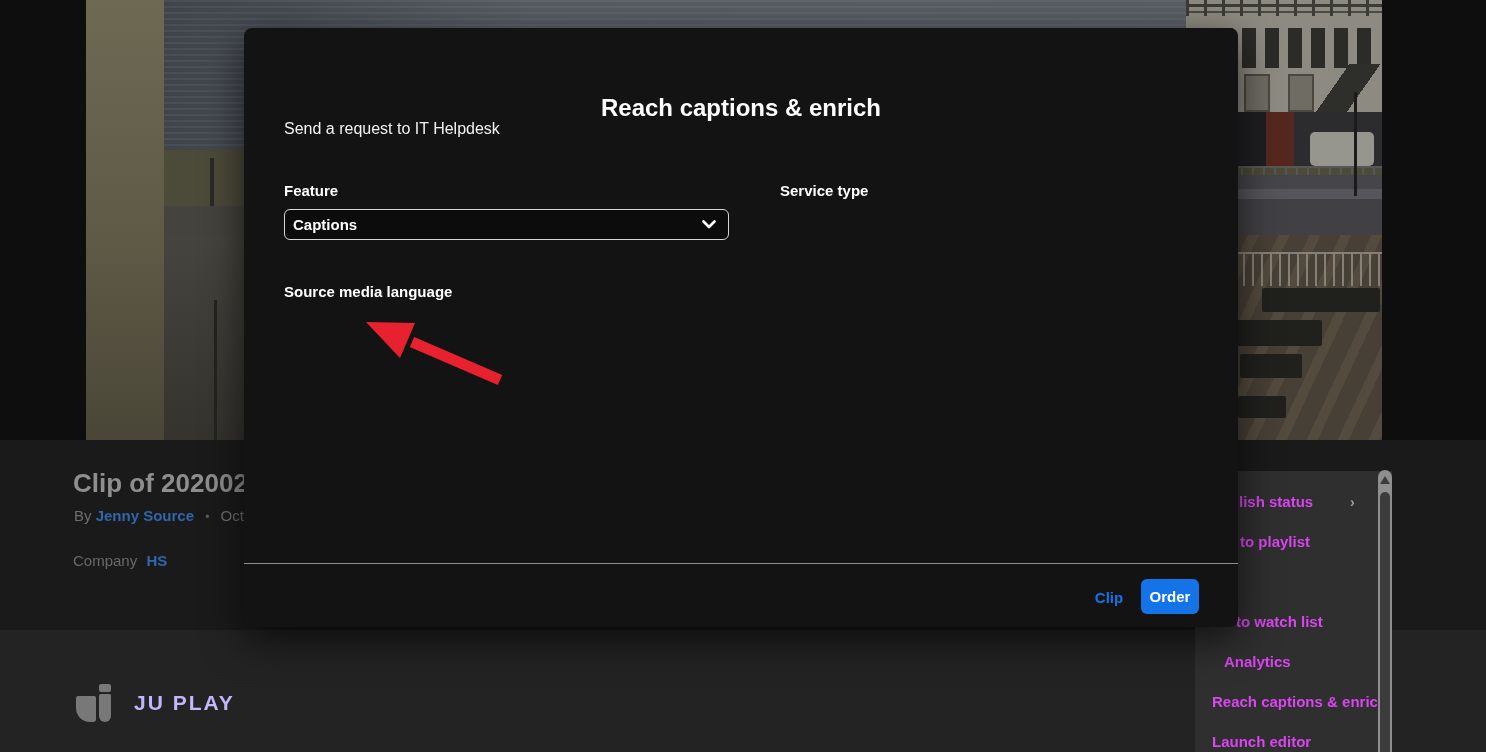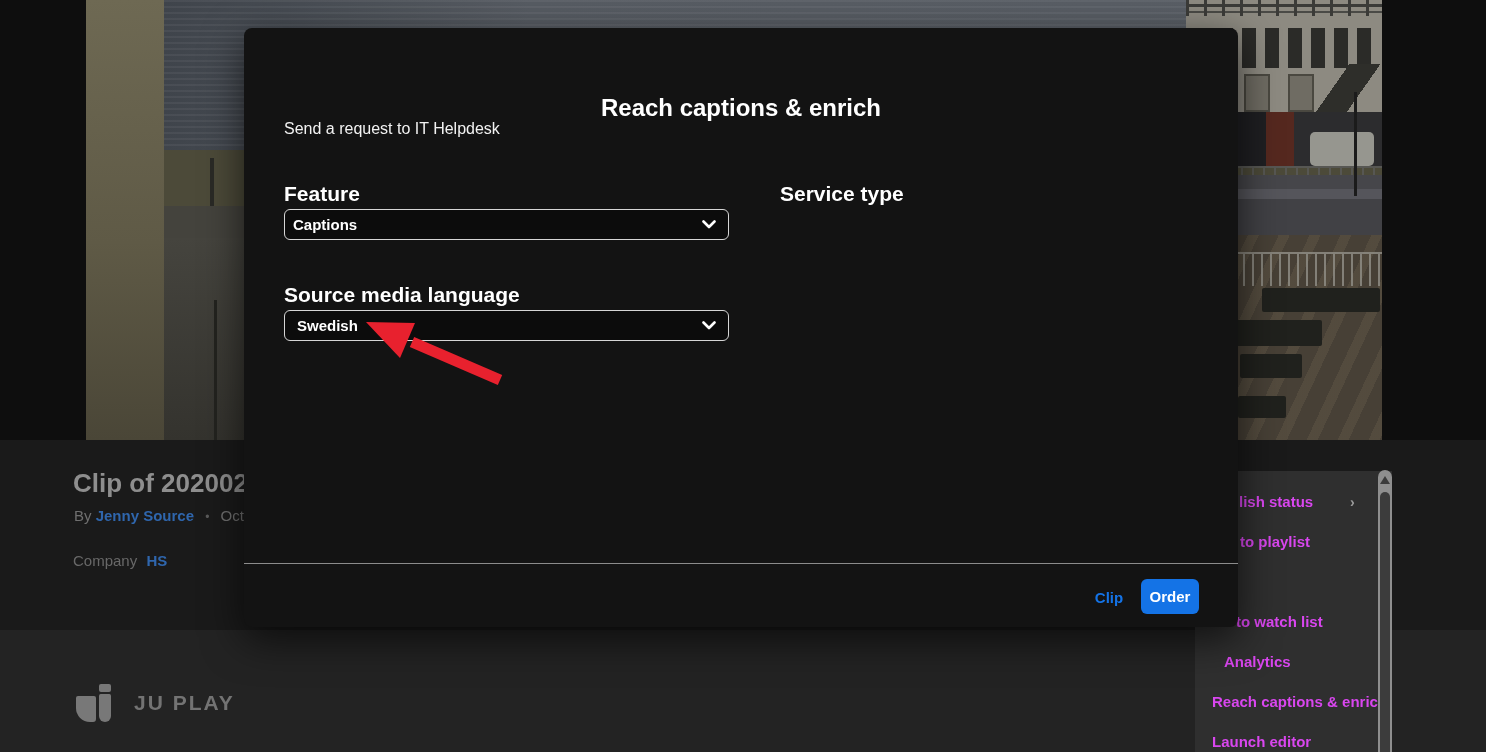--- a/index.html
+++ b/index.html
@@ -58,21 +58,21 @@
   .byline .dot { color:#5a5a5a; margin:0 7px; font-size:12px; }
   .company { position:absolute; left:73px; top:552px; font-size:15px; color:#686868; z-index:2; }
   .company .lnk { color:#2f66ad; font-weight:bold; margin-left:5px; }
 
   
   #footer { position:absolute; left:0; top:630px; width:1486px; height:122px; background:#232323; z-index:2; }
   .logo { position:absolute; left:76px; top:684px; width:40px; height:40px; z-index:3; }
   .logo .l-block { position:absolute; left:0; top:12px; width:20px; height:26px; background:#787878; border-radius:2px 2px 3px 14px; }
   .logo .l-stem { position:absolute; left:23px; top:10px; width:12px; height:28px; background:#787878; border-radius:2px 2px 7px 7px; }
   .logo .l-dot { position:absolute; left:23px; top:0; width:12px; height:8px; background:#787878; border-radius:2px; }
-  .brand { position:absolute; left:134px; top:691px; font-size:21px; font-weight:bold; letter-spacing:2px; color:#737373; z-index:3; }
+  .brand { position:absolute; left:134px; top:691px; font-size:21px; font-weight:bold; letter-spacing:2px; color:#c4b5fd; z-index:3; }
 
   
   #menu-panel { position:absolute; left:1195px; top:471px; width:197px; height:281px; background:#2f2f2f; z-index:3; }
   .menu-item { position:absolute; font-size:15px; font-weight:bold; color:#d946ef; white-space:nowrap; z-index:4; }
   .mi-0 { left:1239px; top:493px; }
   .mi-1 { left:1240px; top:533px; }
   .mi-2 { left:1236px; top:613px; }
   .mi-3 { left:1224px; top:653px; }
   .mi-4 { left:1212px; top:693px; }
   .mi-5 { left:1212px; top:733px; }
@@ -82,21 +82,21 @@
   #scrollbar { position:absolute; left:1378px; top:470px; width:14px; height:282px; background:#8f8f8f; border-radius:7px 7px 0 0; z-index:5; }
   #scrollbar .sb-arrow { position:absolute; left:2px; top:6px; width:0; height:0;
     border-left:5px solid transparent; border-right:5px solid transparent; border-bottom:8px solid #3c3c3c; }
   #scrollbar .sb-thumb { position:absolute; left:2px; top:22px; width:10px; height:260px; background:#3c3c3c; border-radius:5px 5px 0 0; }
 
   
   #modal { position:absolute; left:244px; top:28px; width:994px; height:599px; background:#131313;
     border-radius:8px; box-shadow:0 12px 40px rgba(0,0,0,0.65); z-index:10; }
   .m-title { position:absolute; top:66px; left:0; right:0; text-align:center; font-size:24px; font-weight:bold; color:#fff; }
   .m-sub { position:absolute; top:92px; left:40px; font-size:16px; color:#f2f2f2; }
-  .m-label { position:absolute; font-size:21px; font-weight:bold; color:#fff;text-align:right; }
+  .m-label { position:absolute; font-size:15px; font-weight:bold; color:#fff;text-align:right; }
   .lb-0 { left:40px; top:154px; }
   .lb-1 { left:536px; top:154px; }
   .lb-2 { left:40px; top:255px; }
   .m-select { position:absolute; width:445px; height:31px; background:#0c0c0c; border:1px solid #d6d6d6;
     border-radius:6px; display:flex; align-items:center; justify-content:space-between; padding:0 12px;
     color:#fff; font-size:15px; font-weight:bold; cursor:pointer; }
   .sel-0 { left:40px; top:181px;padding-left:8px; }
   .sel-1 { left:509px; top:181px; }
   .sel-2 { left:40px; top:282px; }
   .m-select svg { flex:0 0 auto; }
@@ -189,26 +189,20 @@
     <div class="m-select sel-0" role="combobox">
       <span>Captions</span>
       <svg width="14" height="9" viewBox="0 0 14 9">
           <path d="M1.5 1.5 L7 7 L12.5 1.5" fill="none" stroke="#fff" stroke-width="2.6" stroke-linecap="round" stroke-linejoin="round"></path>
         </svg>
     </div>
 
     <div class="m-label lb-1">Service type</div>
 
     <div class="m-label lb-2">Source media language</div>
-    <div class="m-select sel-2" role="combobox">
-      <span>Swedish</span>
-      <svg width="14" height="9" viewBox="0 0 14 9">
-          <path d="M1.5 1.5 L7 7 L12.5 1.5" fill="none" stroke="#fff" stroke-width="2.6" stroke-linecap="round" stroke-linejoin="round"></path>
-        </svg>
-    </div>
 
     <div class="m-divider"></div>
     <button class="m-close">Clip</button>
     <button class="m-order">Order</button>
   </div>
 
   <svg id="arrow" width="170" height="84" viewBox="0 0 170 84">
     <line x1="150" y1="70" x2="62" y2="32" stroke="#e8212e" stroke-width="11"></line>
     <polygon points="16,12 65,13 50,48" fill="#e8212e"></polygon>
   </svg>

